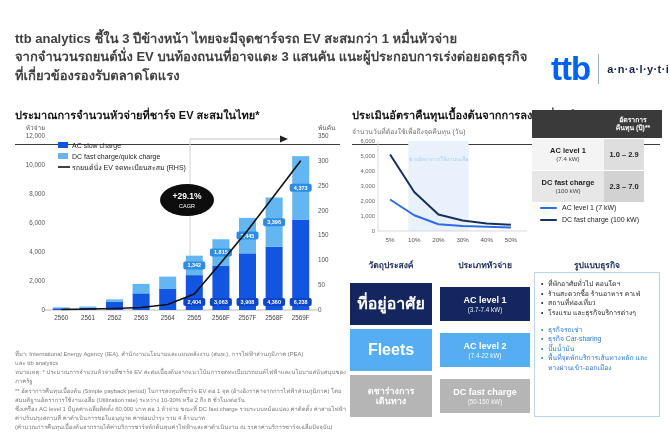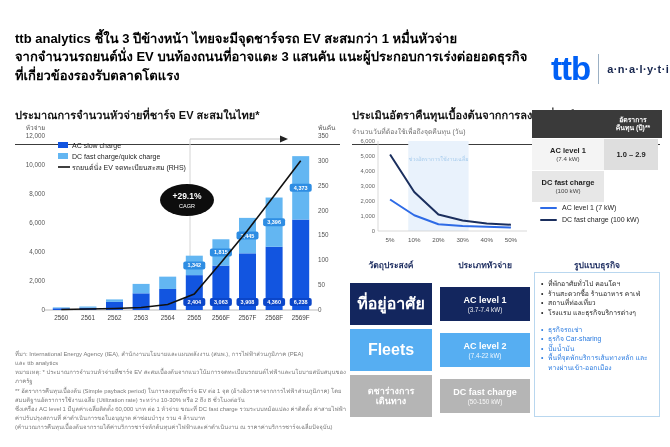--- a/index.html
+++ b/index.html
@@ -2,21 +2,21 @@
 <html><head>
 <meta charset="utf-8">
 <style>
   html,body{margin:0;padding:0;}
   body{
     width:670px;height:447px;position:relative;background:#ffffff;
     font-family:"Liberation Sans","DejaVu Sans",sans-serif;overflow:hidden;
   }
   .abs{position:absolute;}
   
-  #title-block{left:15px;top:30px;width:540px;color:#000000;font-weight:bold;
+  #title-block{left:15px;top:30px;width:540px;color:#404040;font-weight:bold;
     font-size:13px;line-height:1.42;}
   #logo{left:551px;top:52px;display:flex;align-items:center;gap:8px;}
   #logo .brand{font-size:33px;font-weight:800;color:#0060f5;letter-spacing:-1px;line-height:1;}
   #logo .divider{width:1px;height:30px;background:#9bb0c4;}
   #logo .suffix{font-size:11px;font-weight:700;color:#16254d;letter-spacing:.4px;}
   
   .section-title{font-size:11px;font-weight:bold;color:#141414;
     border-bottom:1.5px solid #3c3c3c;padding-bottom:20px;}
   #left-title{left:15px;top:106px;width:325px;}
   #right-title{left:352px;top:106px;width:308px;}
@@ -31,21 +31,21 @@
   
   #payback-table{left:532px;top:110px;width:130px;font-size:7.5px;color:#1d1d1d;}
   #payback-table .hdr{background:#3a3a3a;color:#fff;display:flex;height:28px;}
   #payback-table .hdr .hl{width:72px;}
   #payback-table .hdr .hr{width:58px;display:flex;flex-direction:column;align-items:center;
      justify-content:center;font-weight:bold;font-size:6.8px;line-height:1.25;text-align:center;}
   .pb-row{display:flex;height:31px;border-top:1px solid #ffffff;}
   .pb-name{width:72px;display:flex;flex-direction:column;align-items:center;justify-content:center;
      font-weight:bold;line-height:1.15;text-align:center;}
   .pb-spec{font-weight:normal;font-size:6.2px;color:#444;}
-  .pb-val{width:54px;display:flex;align-items:center;justify-content:center;font-weight:bold;}
+  .pb-val{width:40px;display:flex;align-items:center;justify-content:center;font-weight:bold;}
   .pb-row.r0 .pb-name{background:#f4f4f4;} .pb-row.r0 .pb-val{background:#dedede;}
   .pb-row.r1 .pb-name{background:#e7e7e7;} .pb-row.r1 .pb-val{background:#d2d2d2;}
   
   .mx-header{font-size:8.5px;font-weight:bold;color:#1a2a5e;text-align:center;
     border-bottom:1.5px solid #33415e;padding-bottom:15px;}
   #mxh-0{left:350px;top:258px;width:82px;}
   #mxh-1{left:440px;top:258px;width:90px;}
   #mxh-2{left:534px;top:258px;width:126px;}
   .mx-left{width:82px;height:42px;display:flex;flex-direction:column;align-items:center;
     justify-content:center;color:#fff;font-weight:bold;font-size:16px;line-height:1.15;}
@@ -221,20 +221,21 @@
       <span>AC level 1</span>
       <span class="pb-spec">(7.4 kW)</span>
     </div>
     <div class="pb-val">1.0 – 2.9</div>
   </div>
   <div class="pb-row r1">
     <div class="pb-name">
       <span>DC fast charge</span>
       <span class="pb-spec">(100 kW)</span>
     </div>
+    <div class="pb-val">2.3 – 7.0</div>
   </div>
 </div>
 
 <div class="abs mx-header" id="mxh-0">วัตถุประสงค์</div>
 <div class="abs mx-header" id="mxh-1">ประเภทหัวจ่าย</div>
 <div class="abs mx-header" id="mxh-2">รูปแบบธุรกิจ</div>
 
 <div class="abs mx-left" style="left: 350px; top: 283px; background: rgb(19, 38, 94);">
   <span>ที่อยู่อาศัย</span>
 </div>

